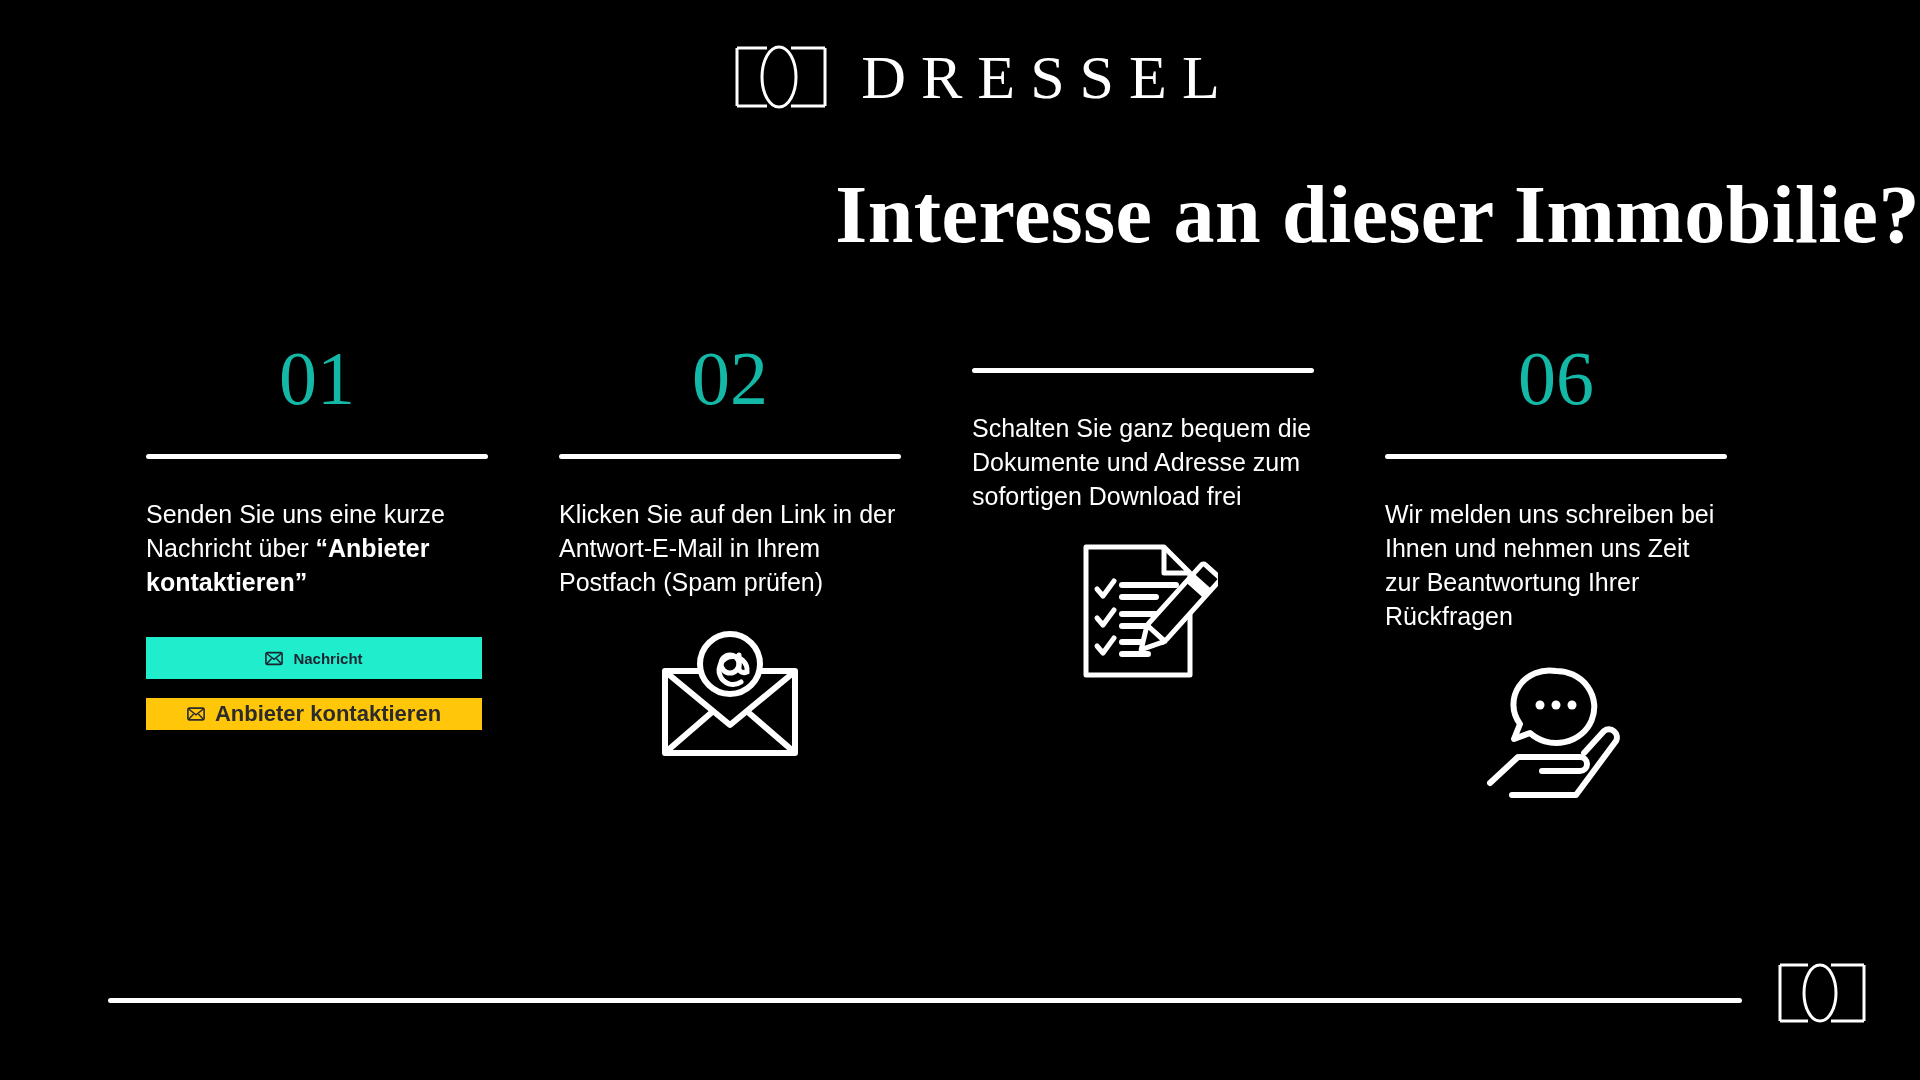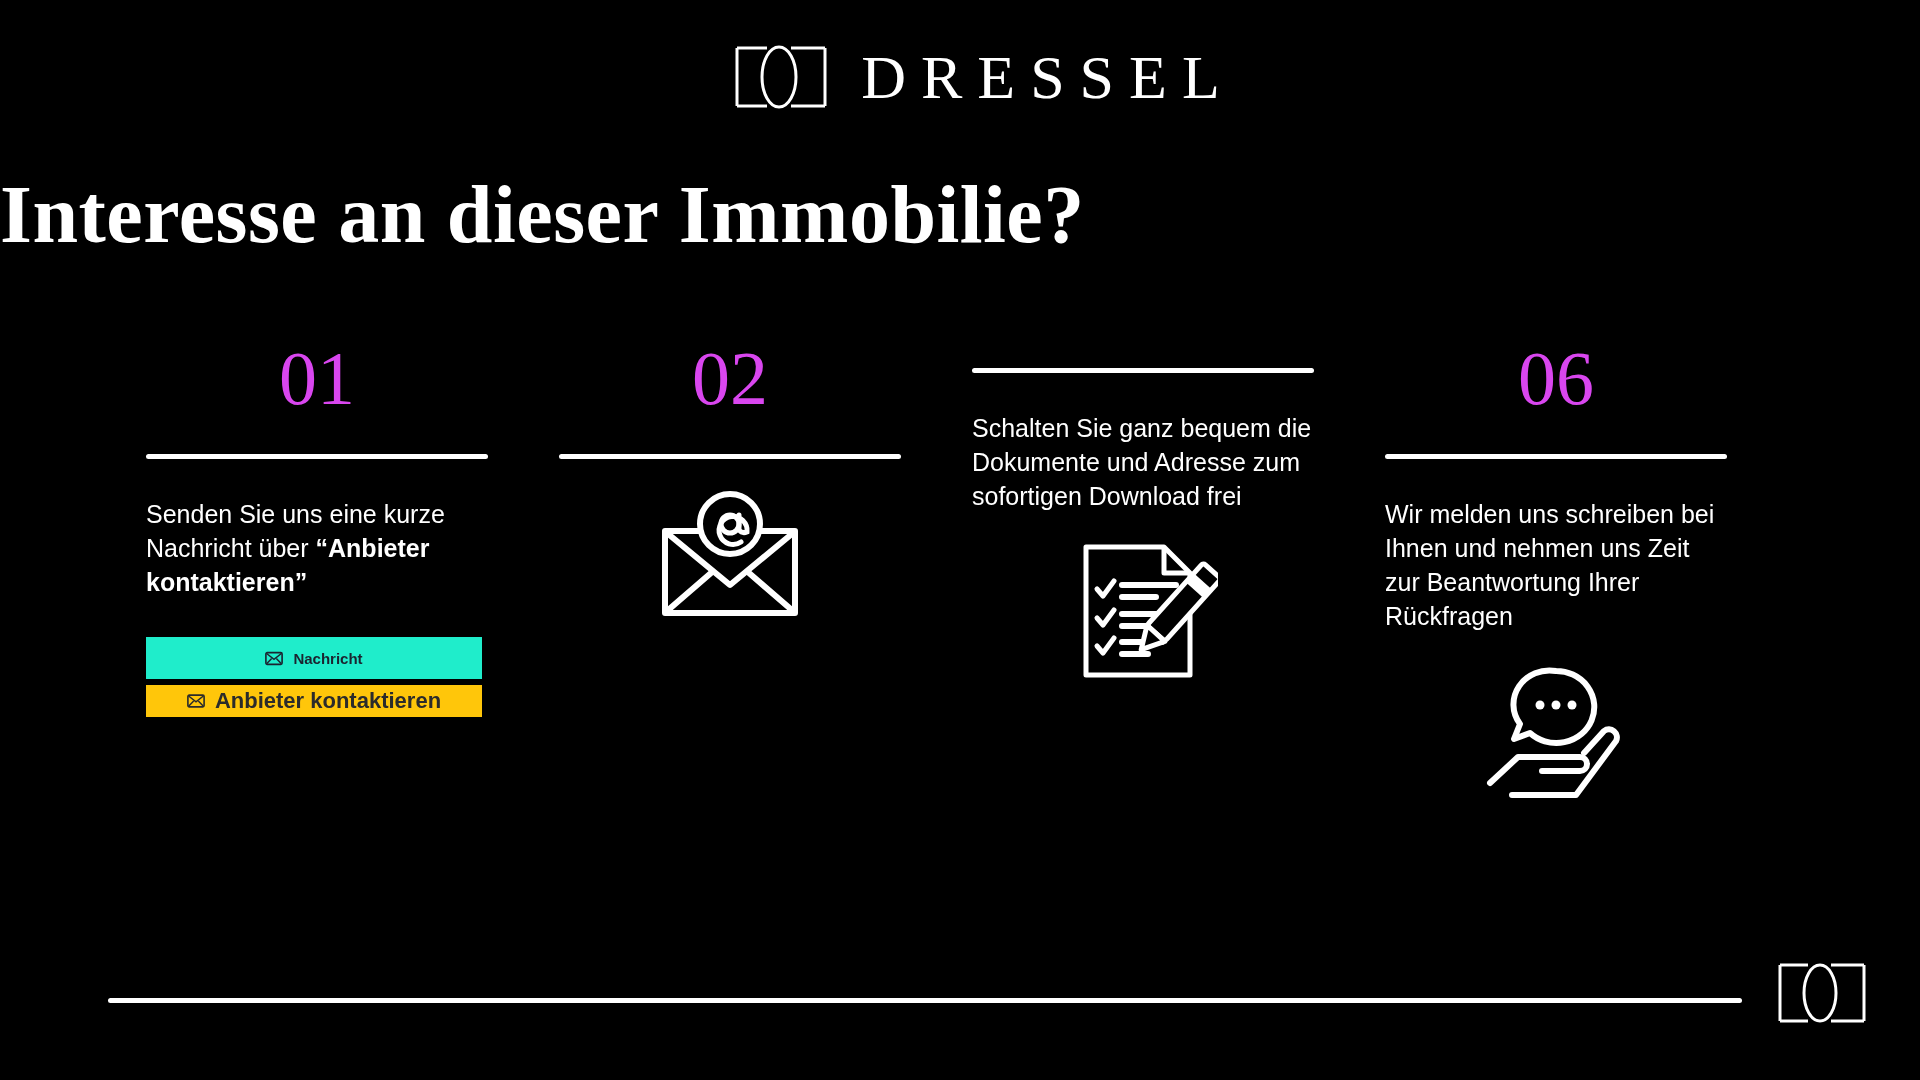--- a/index.html
+++ b/index.html
@@ -46,21 +46,21 @@
     line-height: 1;
     padding-left: 6px;
   }
 
   
   .page-title {
     position: absolute;
     top: 172px;
     left: 0;
     width: 100%;
-    text-align: left;
+    text-align: right;
     font-family: "Liberation Serif", "DejaVu Serif", serif;
     font-size: 82px;
     font-weight: 700;
     line-height: 1.05;
     color: #ffffff;
     letter-spacing: 0.5px;
   }
 
   
   .steps {
@@ -77,21 +77,21 @@
     flex: 0 0 342px;
     display: flex;
     flex-direction: column;
   }
 
   .step-number {
     font-family: "Liberation Serif", "DejaVu Serif", serif;
     font-size: 76px;
     font-weight: 400;
     line-height: 1;
-    color: #d946ef;
+    color: #14b8a6;
     text-align: center;
     height: 86px;
   }
 
   .step-rule {
     height: 5px;
     background: #ffffff;
     border-radius: 3px;
     margin-top: 28px;
     width: 100%;
@@ -107,21 +107,21 @@
 
   .step-text b {
     font-weight: 700;
   }
 
   
   .btn-stack {
     margin-top: 38px;
     display: flex;
     flex-direction: column;
-    gap: 6px;
+    gap: 19px;
     width: 336px;
   }
 
   .ui-btn {
     height: 42px;
     display: flex;
     align-items: center;
     justify-content: center;
     gap: 10px;
     font-size: 15px;
@@ -232,20 +232,21 @@
         <span>Anbieter kontaktieren</span>
       </div>
 
 
     </div>
   </div>
 
   <div class="step">
     <div class="step-number">02</div>
     <div class="step-rule"></div>
+    <div class="step-text">Klicken Sie auf den Link in der Antwort-E-Mail in Ihrem Postfach (Spam prüfen)</div>
     <div class="step-figure">
       <span>
         <svg viewBox="0 0 150 132" width="150" height="132" aria-hidden="true">
           <path d="M10 40 H140 V122 H10 Z" stroke="#ffffff" stroke-width="6" fill="none" stroke-linejoin="round"></path>
           <path d="M12 42 L75 94 L138 42" stroke="#ffffff" stroke-width="6" fill="none" stroke-linejoin="round"></path>
           <path d="M12 120 L56 82 M138 120 L94 82" stroke="#ffffff" stroke-width="6" fill="none" stroke-linecap="round"></path>
           <circle cx="75" cy="33" r="30" fill="#000000" stroke="#ffffff" stroke-width="6"></circle>
           <circle cx="75" cy="33" r="9" fill="none" stroke="#ffffff" stroke-width="5"></circle>
           <path d="M84 24 V39 a7 7 0 0 0 8 2 a14 14 0 1 0 -6 10" fill="none" stroke="#ffffff" stroke-width="5" stroke-linecap="round"></path>
         </svg>

